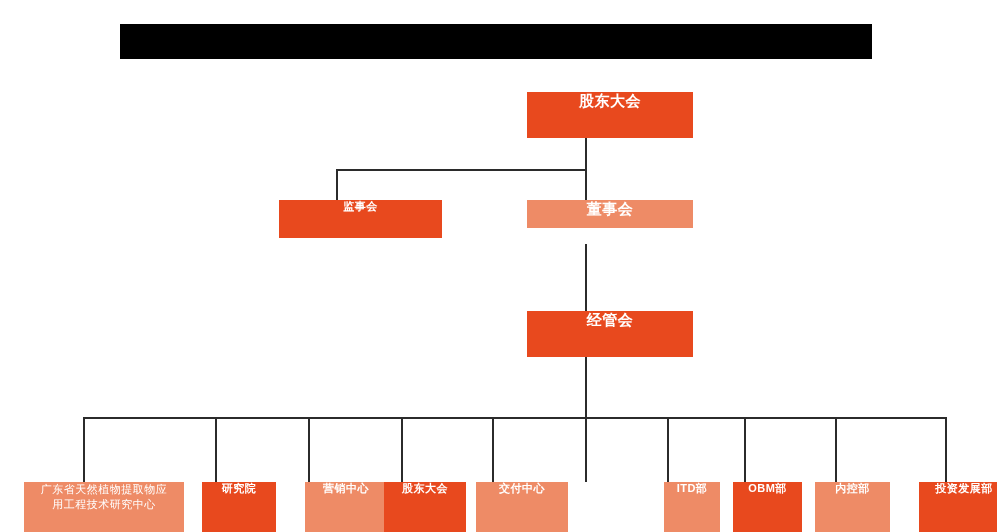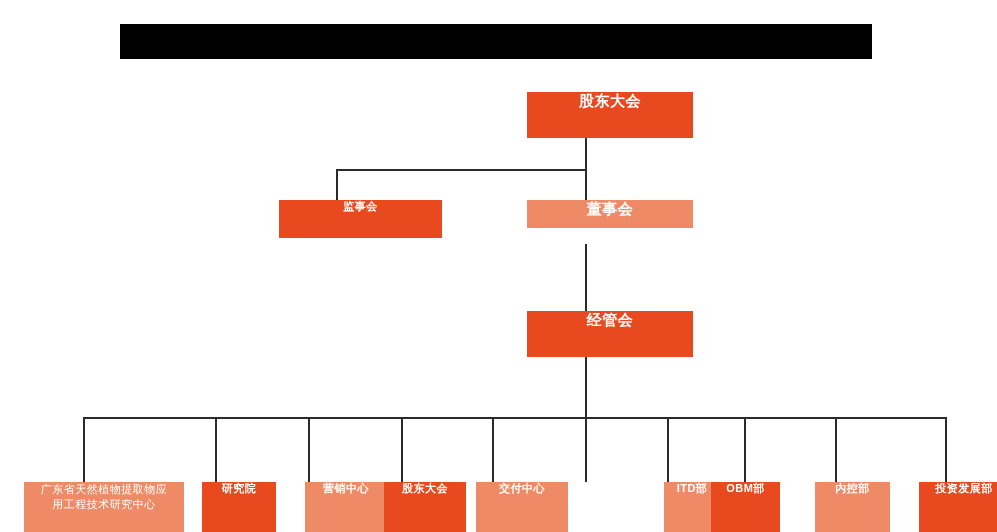--- a/index.html
+++ b/index.html
@@ -151,21 +151,21 @@
 
   <div class="node light dept" style="left:452px; width:92px;">
     <span class="node-label">交付中心</span>
   </div>
 
 
   <div class="node light dept" style="left:640px; width:56px;">
     <span class="node-label">ITD部</span>
   </div>
 
-  <div class="node dark dept" style="left:687px; width:69px;">
+  <div class="node dark dept" style="left:709px; width:69px;">
     <span class="node-label">OBM部</span>
   </div>
 
   <div class="node light dept" style="left:791px; width:75px;">
     <span class="node-label">内控部</span>
   </div>
 
   <div class="node dark dept" style="left:895px; width:90px;">
     <span class="node-label">投资发展部</span>
   </div>

